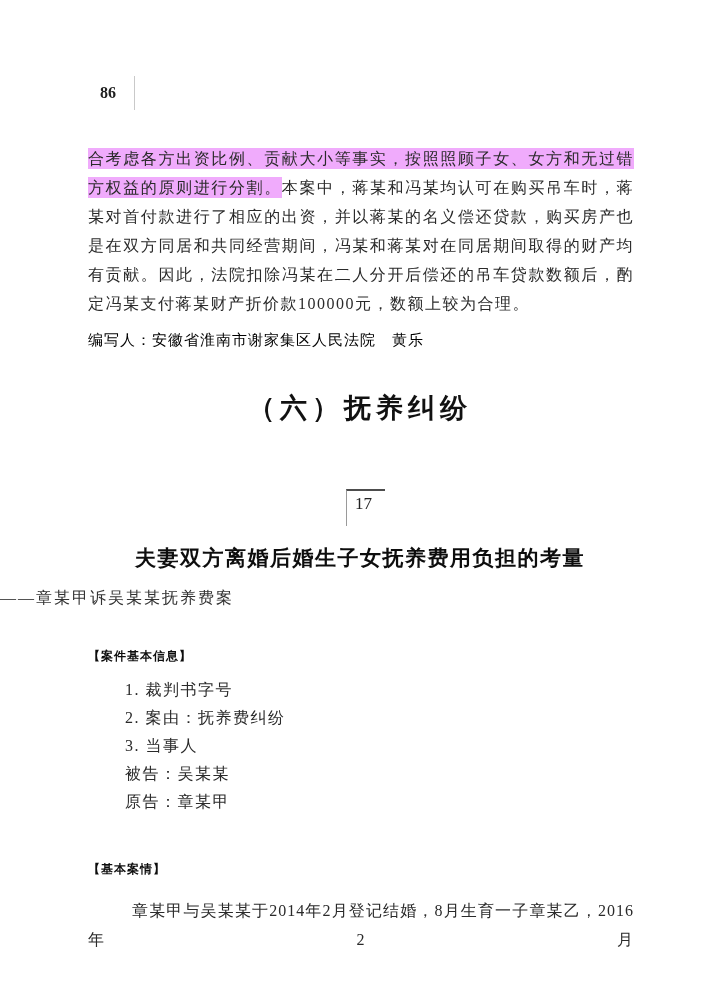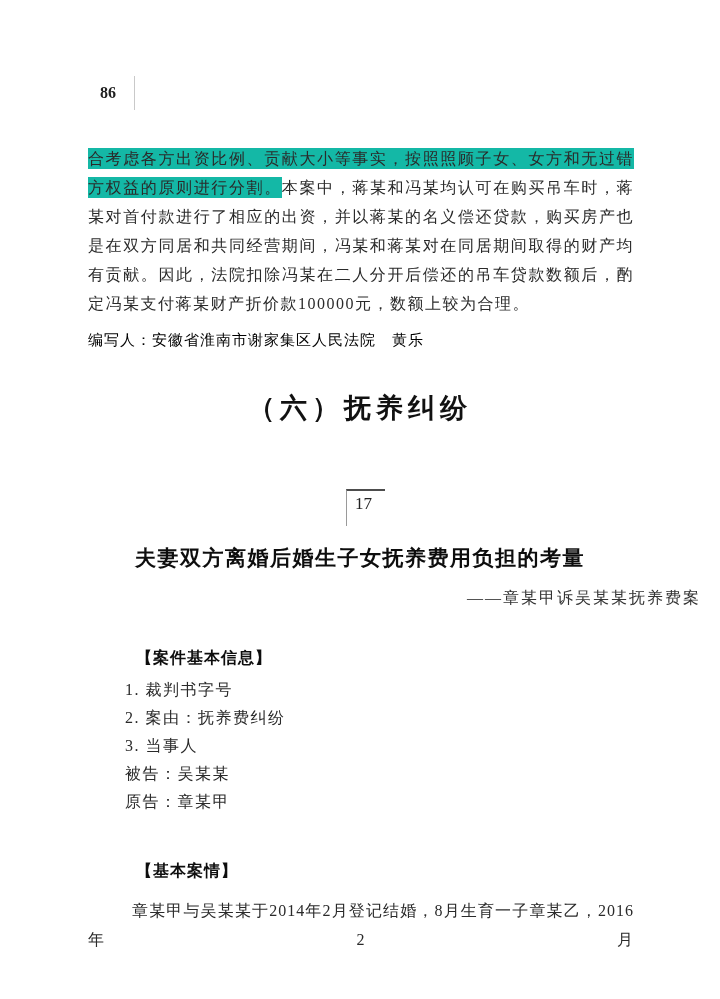--- a/index.html
+++ b/index.html
@@ -78,32 +78,31 @@
   
   .case-title {
     position: absolute; top: 544px; left: 0; width: 720px;
     text-align: center;
     font-size: 21px; font-weight: bold; letter-spacing: 1.5px;
     font-family: "Liberation Sans", "DejaVu Sans", sans-serif;
     color: #0d0d0d;
   }
   .case-subtitle {
     position: absolute; top: 588px; left: 0; width: 701px;
-    text-align: right;
+    text-align: left;
     font-size: 16px; letter-spacing: 2px;
     color: #333;
   }
 
   
   .info-heading, .facts-heading {
     position: absolute; left: 88px;
-    font-size: 16px; font-weight: bold; letter-spacing: 1px;
+    font-size: 12px; font-weight: bold; letter-spacing: 1px;
     font-family: "Liberation Sans", "DejaVu Sans", sans-serif;
     color: #0d0d0d;
-    margin-left: 48px;
   }
   .info-heading { top: 648px; }
   .info-list {
     position: absolute; top: 676px; left: 125px; width: 510px;
     list-style: none;
     font-size: 16px; letter-spacing: 1.5px;
     color: #2a2a2a;
   }
   .info-list li { line-height: 28px; }
 
@@ -119,21 +118,21 @@
   }
 </style>
 </head>
 <body>
 
 <header class="page-header">
   <span class="page-number">86</span>
   <span class="header-divider"></span>
 </header>
 
-<p class="intro-paragraph"><span class="highlight" style="background-color: #14b8a6;">合考虑各方出资比例、贡献大小等事实，按照照顾子女、女方和无过错方权益的原则进行分割。</span><span>本案中，蒋某和冯某均认可在购买吊车时，蒋某对首付款进行了相应的出资，并以蒋某的名义偿还贷款，购买房产也是在双方同居和共同经营期间，冯某和蒋某对在同居期间取得的财产均有贡献。因此，法院扣除冯某在二人分开后偿还的吊车贷款数额后，酌定冯某支付蒋某财产折价款100000元，数额上较为合理。</span></p>
+<p class="intro-paragraph"><span class="highlight" style="background-color: #f0abfc;">合考虑各方出资比例、贡献大小等事实，按照照顾子女、女方和无过错方权益的原则进行分割。</span><span>本案中，蒋某和冯某均认可在购买吊车时，蒋某对首付款进行了相应的出资，并以蒋某的名义偿还贷款，购买房产也是在双方同居和共同经营期间，冯某和蒋某对在同居期间取得的财产均有贡献。因此，法院扣除冯某在二人分开后偿还的吊车贷款数额后，酌定冯某支付蒋某财产折价款100000元，数额上较为合理。</span></p>
 
 <p class="author-line">编写人：安徽省淮南市谢家集区人民法院　黄乐</p>
 
 <h2 class="section-heading">（六）抚养纠纷</h2>
 
 <div class="case-number-block">
   <div class="case-number">17</div>
 </div>
 
 <h1 class="case-title">夫妻双方离婚后婚生子女抚养费用负担的考量</h1>

